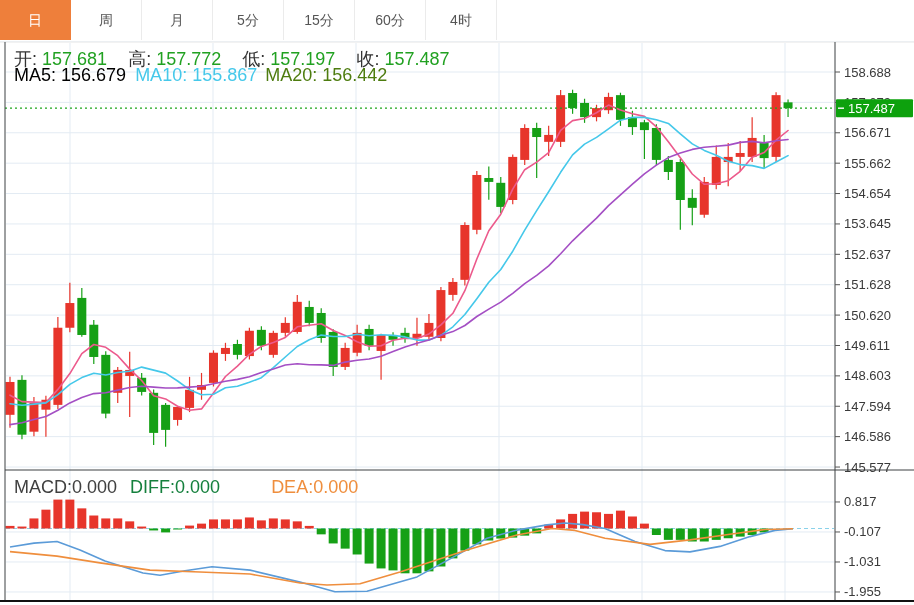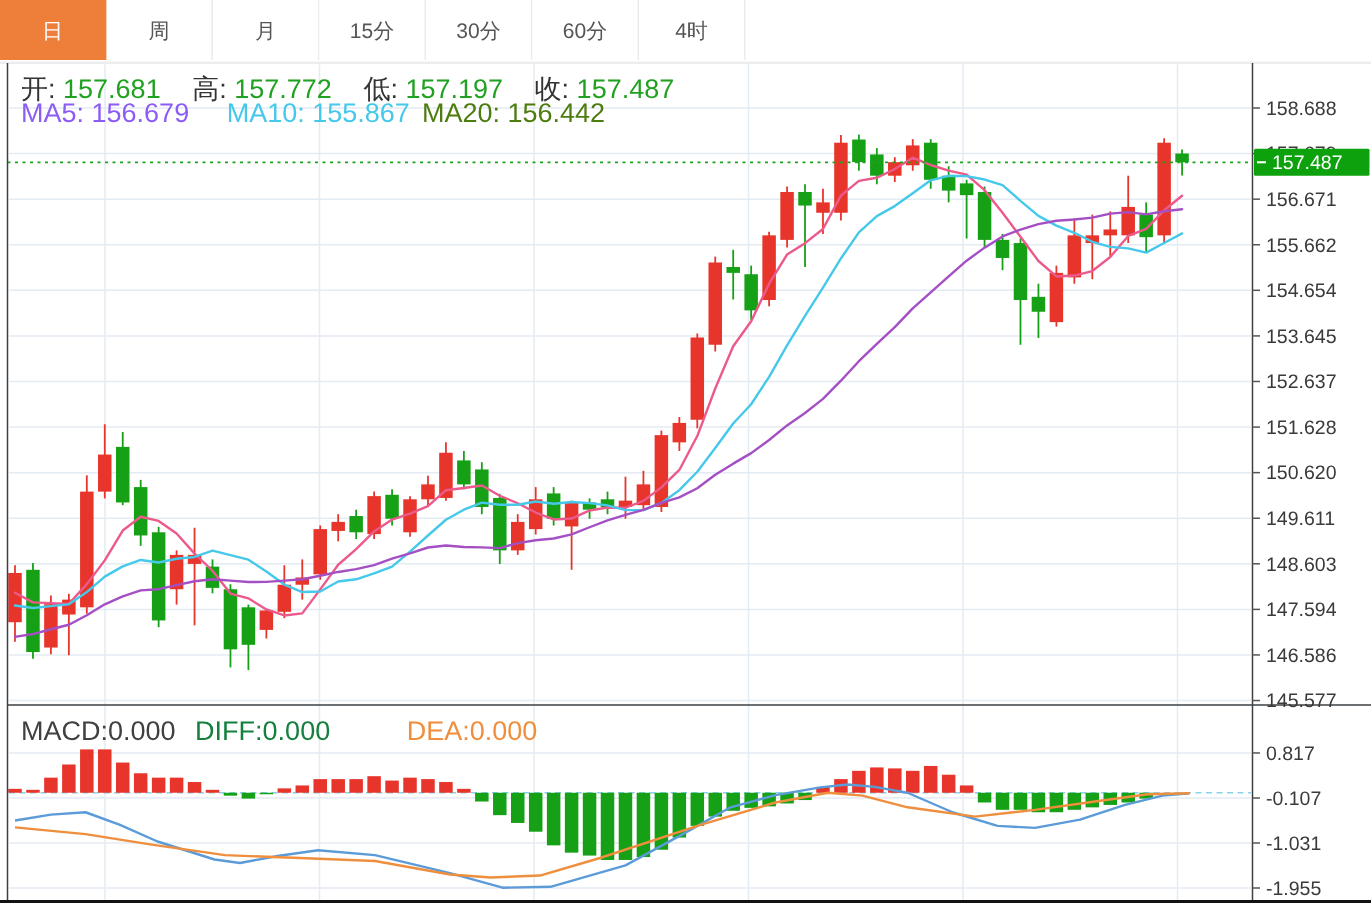--- a/index.html
+++ b/index.html
@@ -13,21 +13,21 @@
   .tab{width:70px;height:40px;line-height:40px;text-align:center;font-size:14px;
        color:#555;border-right:1px solid #ebebeb;cursor:pointer;background:#fff;}
   .tab.active{background:#ee7f3b;color:#fff;border-right:1px solid #ee7f3b;}
   
   .overlay{position:absolute;z-index:2;white-space:nowrap;font-size:18px;
            letter-spacing:0;pointer-events:none;}
   #quoterow{left:14px;top:47px;color:#333;}
   #quoterow .lbl{color:#333;}
   #quoterow .val{color:#21a121;margin-right:16px;}
   #marow{left:14px;top:65px;}
-  #marow .ma5{color:#8b5cf6;margin-right:20px;}
+  #marow .ma5{color:#000000;margin-right:4px;}
   #marow .ma10{color:#45c8ea;margin-right:3px;}
   #marow .ma20{color:#4d7c0f;}
   #macdrow{left:14px;top:477px;}
   #macdrow .m{color:#404040;margin-right:8px;}
   #macdrow .d{color:#15803d;margin-right:18px;}
   #macdrow .a{color:#ef8e3d;padding-left:28px;}
 </style>
 </head>
 <body>
 
@@ -303,22 +303,22 @@
       <text x="844" y="596.47885" font-size="13" fill="#3a3a3a" font-family="&quot;Liberation Sans&quot;,&quot;DejaVu Sans&quot;,sans-serif">-1.955</text>
       <rect x="836" y="99.18612999999979" width="77" height="18" fill="#0da10d" rx="1"></rect>
       <line x1="838" y1="108.18612999999979" x2="844" y2="108.18612999999979" stroke="#ffffff" stroke-width="1.4"></line>
       <text x="848" y="112.68612999999979" font-size="13" fill="#ffffff" font-family="&quot;Liberation Sans&quot;,&quot;DejaVu Sans&quot;,sans-serif">157.487</text>
     </svg>
 
   <div id="tabbar">
       <div class="tab active">日</div>
       <div class="tab">周</div>
       <div class="tab">月</div>
+      <div class="tab">5分</div>
       <div class="tab">15分</div>
-      <div class="tab">30分</div>
       <div class="tab">60分</div>
       <div class="tab">4时</div>
     </div>
 
   <div id="quoterow" class="overlay">
     <span class="lbl">开:</span>
     <span class="val">157.681</span>
     <span class="lbl">高:</span>
     <span class="val">157.772</span>
     <span class="lbl">低:</span>

